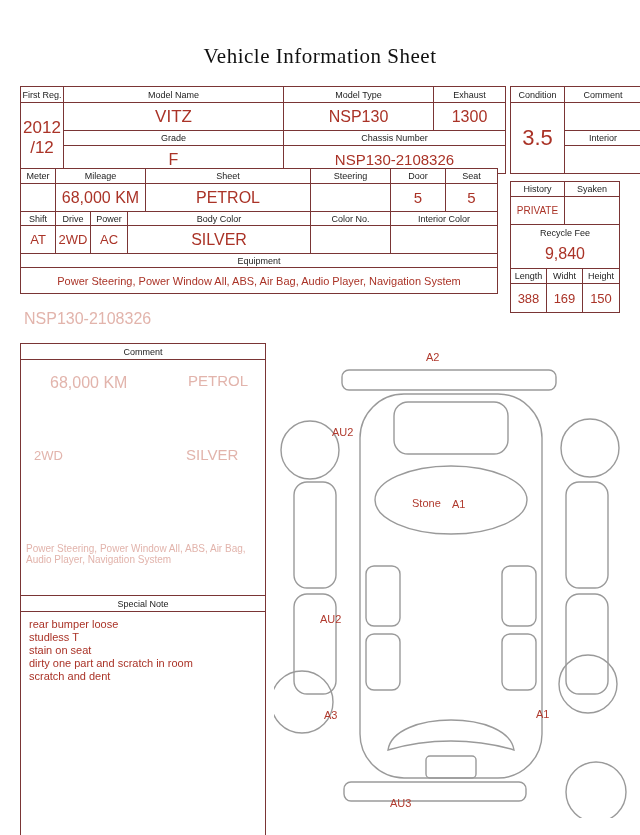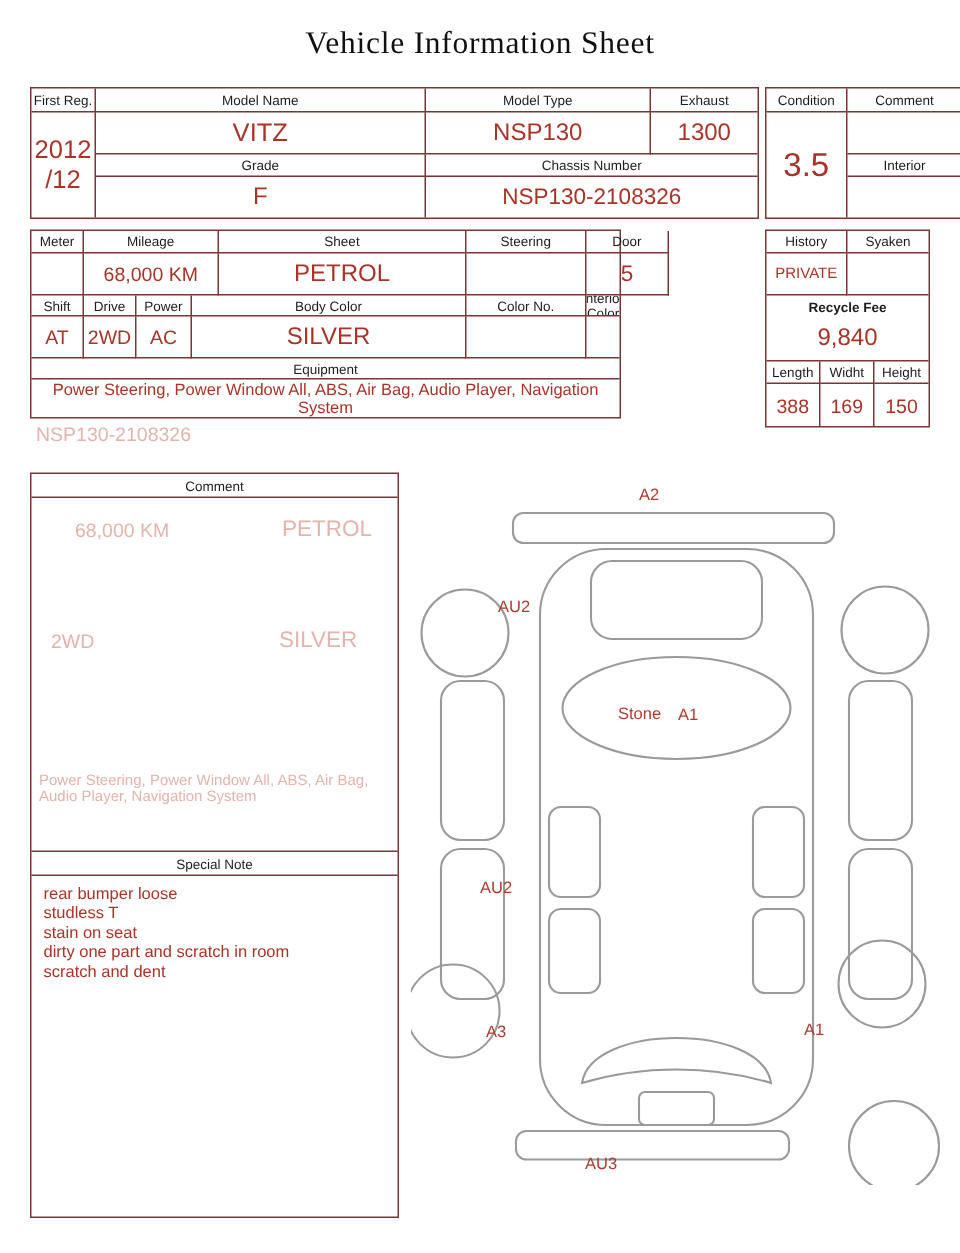--- a/index.html
+++ b/index.html
@@ -1,31 +1,31 @@
 <!DOCTYPE html>
 <html><head>
 <meta charset="utf-8">
 <style>
   * { margin:0; padding:0; box-sizing:border-box; }
   :root { --bc:#7a3535; --red:#aa3327; --gray:#9a9a9a; }
   html,body { background:#fff; }
   body { width:640px; height:835px; font-family:"Liberation Sans", sans-serif; position:relative; overflow:hidden; }
-  .sheet { position:absolute; inset:0; background:#fff; }
+  .sheet { position:absolute; inset:0; background:#fff;margin-top:28px; }
   .title { position:absolute; top:16px; left:0; width:100%; text-align:center;
            font-family:"Liberation Serif", serif; font-size:21px; color:#101010; letter-spacing:.5px; }
   .grid { position:absolute; display:grid; border:1px solid var(--bc); background:#fff; }
   .wrap { position:absolute; border:1px solid var(--bc); background:#fff; }
   .sub  { display:grid; }
   .cell { display:flex; align-items:center; justify-content:center; overflow:hidden; text-align:center; }
   .br { border-right:1px solid var(--bc); }
   .bb { border-bottom:1px solid var(--bc); }
   .bt { border-top:1px solid var(--bc); }
   .lbl { font-size:9px; color:#1c1c1c; }
   .val { color:var(--red); }
-  .f10{font-size:10px}.f11{font-size:11px}.f12{font-size:13px}.f13{font-size:13px}
+  .f10{font-size:10px}.f11{font-size:11px}.f12{font-size:16px}.f13{font-size:13px}
   .f15{font-size:15px}.f16{font-size:16px}.f17{font-size:17px}.f22{font-size:22px}
   .pre { white-space:pre-line; line-height:1.15; }
   .notes { padding:6px 8px; }
   .notes div { font-size:11px; line-height:13px; color:var(--red); text-align:left; }
   .ghost { position:absolute; color:#e2b4ac; pointer-events:none; }
   .footer { position:absolute; left:20px; top:819px; width:600px; text-align:center;
             font-size:8.5px; color:#5f2323; }
   svg text { font-family:"Liberation Sans", sans-serif; }
 </style>
 </head>
@@ -53,21 +53,21 @@
 
   <div class="grid" style="left:510px; top:58px; width:132px; height:88px; grid-template-columns:54px 1fr; grid-template-rows:16px 28px 15px 1fr;">
     <div class="cell lbl br bb" style="grid-area:1/1/2/2">Condition</div>
     <div class="cell lbl bb" style="grid-area:1/2/2/3">Comment</div>
     <div class="cell val f22 br" style="grid-area:2/1/5/2">3.5</div>
     <div class="cell bb" style="grid-area:2/2/3/3"></div>
     <div class="cell lbl bb" style="grid-area:3/2/4/3">Interior</div>
     <div class="cell" style="grid-area:4/2/5/3"></div>
   </div>
 
-  <div class="wrap" style="left:20px; top:153px; width:394px; height:126px;">
+  <div class="wrap" style="left:20px; top:140px; width:478px; height:126px;">
     <div class="sub" style="grid-template-columns:35px 90px 165px 80px 55px 1fr; grid-template-rows:15px 1fr; height:43px;">
       <div class="cell lbl br bb">Meter</div>
       <div class="cell lbl br bb">Mileage</div>
       <div class="cell lbl br bb">Sheet</div>
       <div class="cell lbl br bb">Steering</div>
       <div class="cell lbl br bb">Door</div>
       <div class="cell lbl bb">Seat</div>
       <div class="cell val br bb"></div>
       <div class="cell val f12 br bb">68,000 KM</div>
       <div class="cell val f16 br bb">PETROL</div>
@@ -93,21 +93,21 @@
     <div class="cell val f11" style="height:25px;">Power Steering, Power Window All, ABS, Air Bag, Audio Player, Navigation System</div>
   </div>
 
   <div class="wrap" style="left:510px; top:153px; width:110px; height:132px;">
     <div class="sub" style="grid-template-columns:54px 1fr; grid-template-rows:15px 1fr; height:43px;">
       <div class="cell lbl br bb">History</div>
       <div class="cell lbl bb">Syaken</div>
       <div class="cell val f10 br bb">PRIVATE</div>
       <div class="cell val bb"></div>
     </div>
-    <div class="cell lbl" style="height:15px;font-weight:bold;">Recycle Fee</div>
+    <div class="cell lbl" style="height:15px;">Recycle Fee</div>
     <div class="cell val f16 bb" style="height:29px;">9,840</div>
     <div class="sub" style="grid-template-columns:1fr 1fr 1fr; grid-template-rows:15px 1fr; height:43px;">
       <div class="cell lbl br bb">Length</div>
       <div class="cell lbl br bb">Widht</div>
       <div class="cell lbl bb">Height</div>
       <div class="cell val f13 br">388</div>
       <div class="cell val f13 br">169</div>
       <div class="cell val f13">150</div>
     </div>
   </div>

